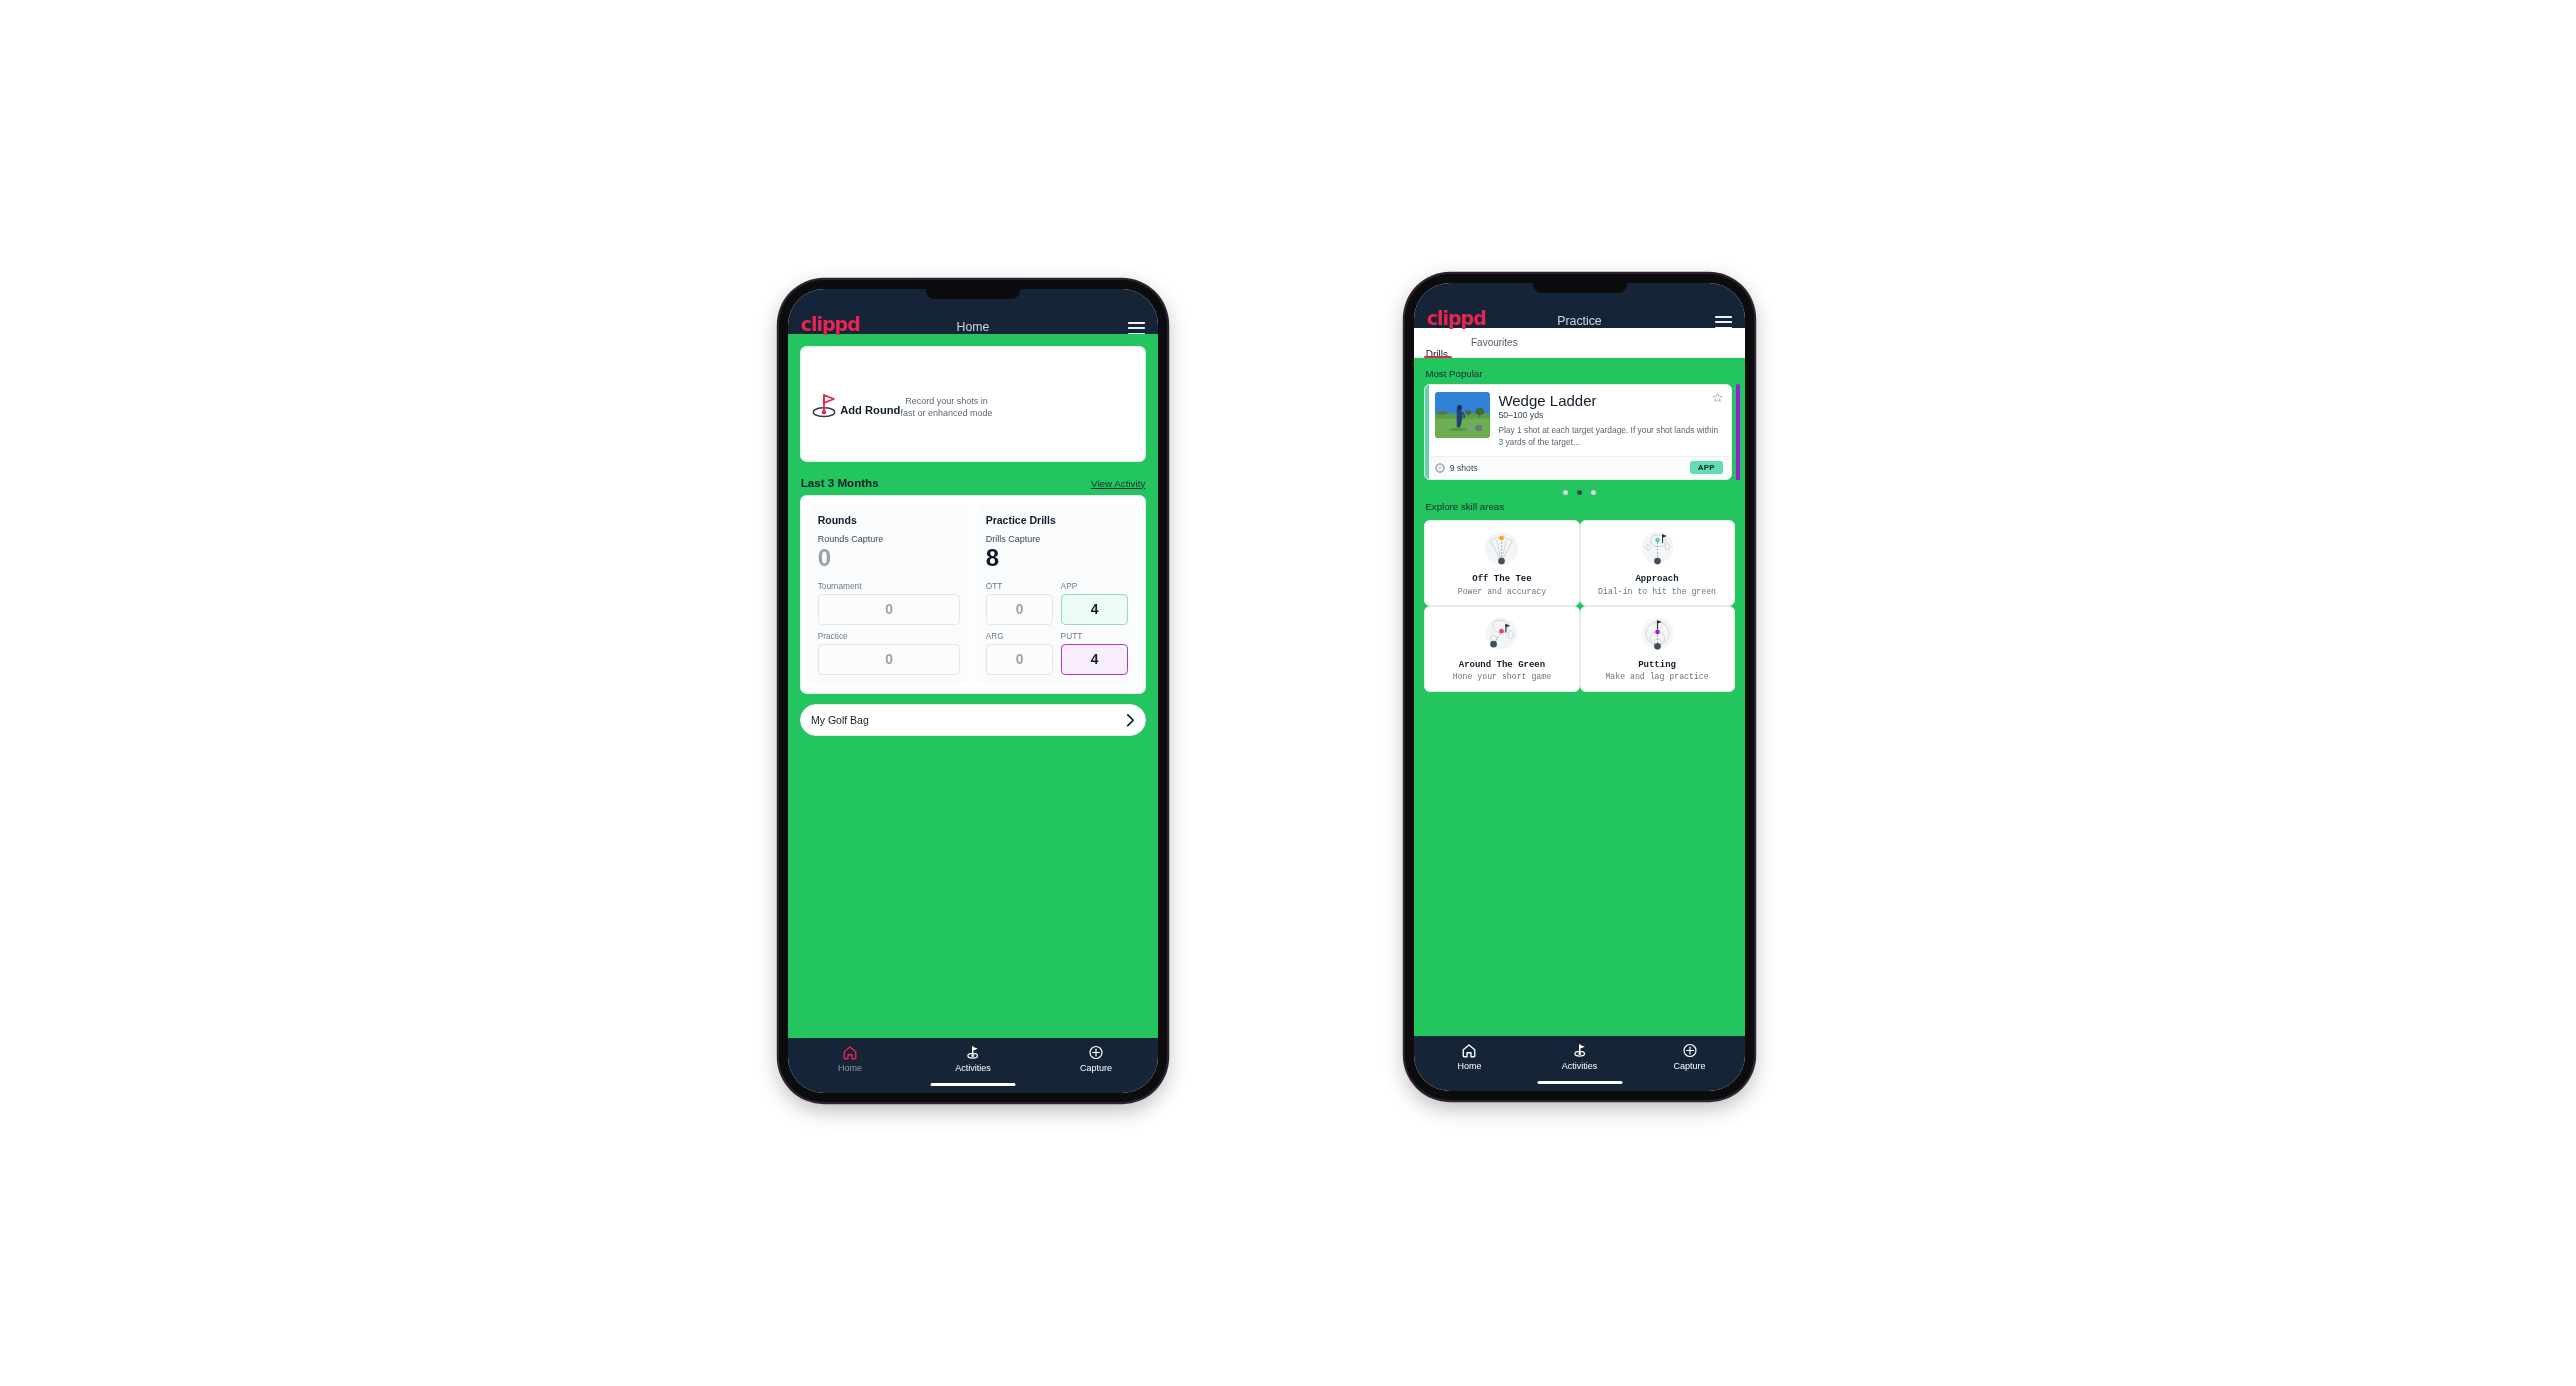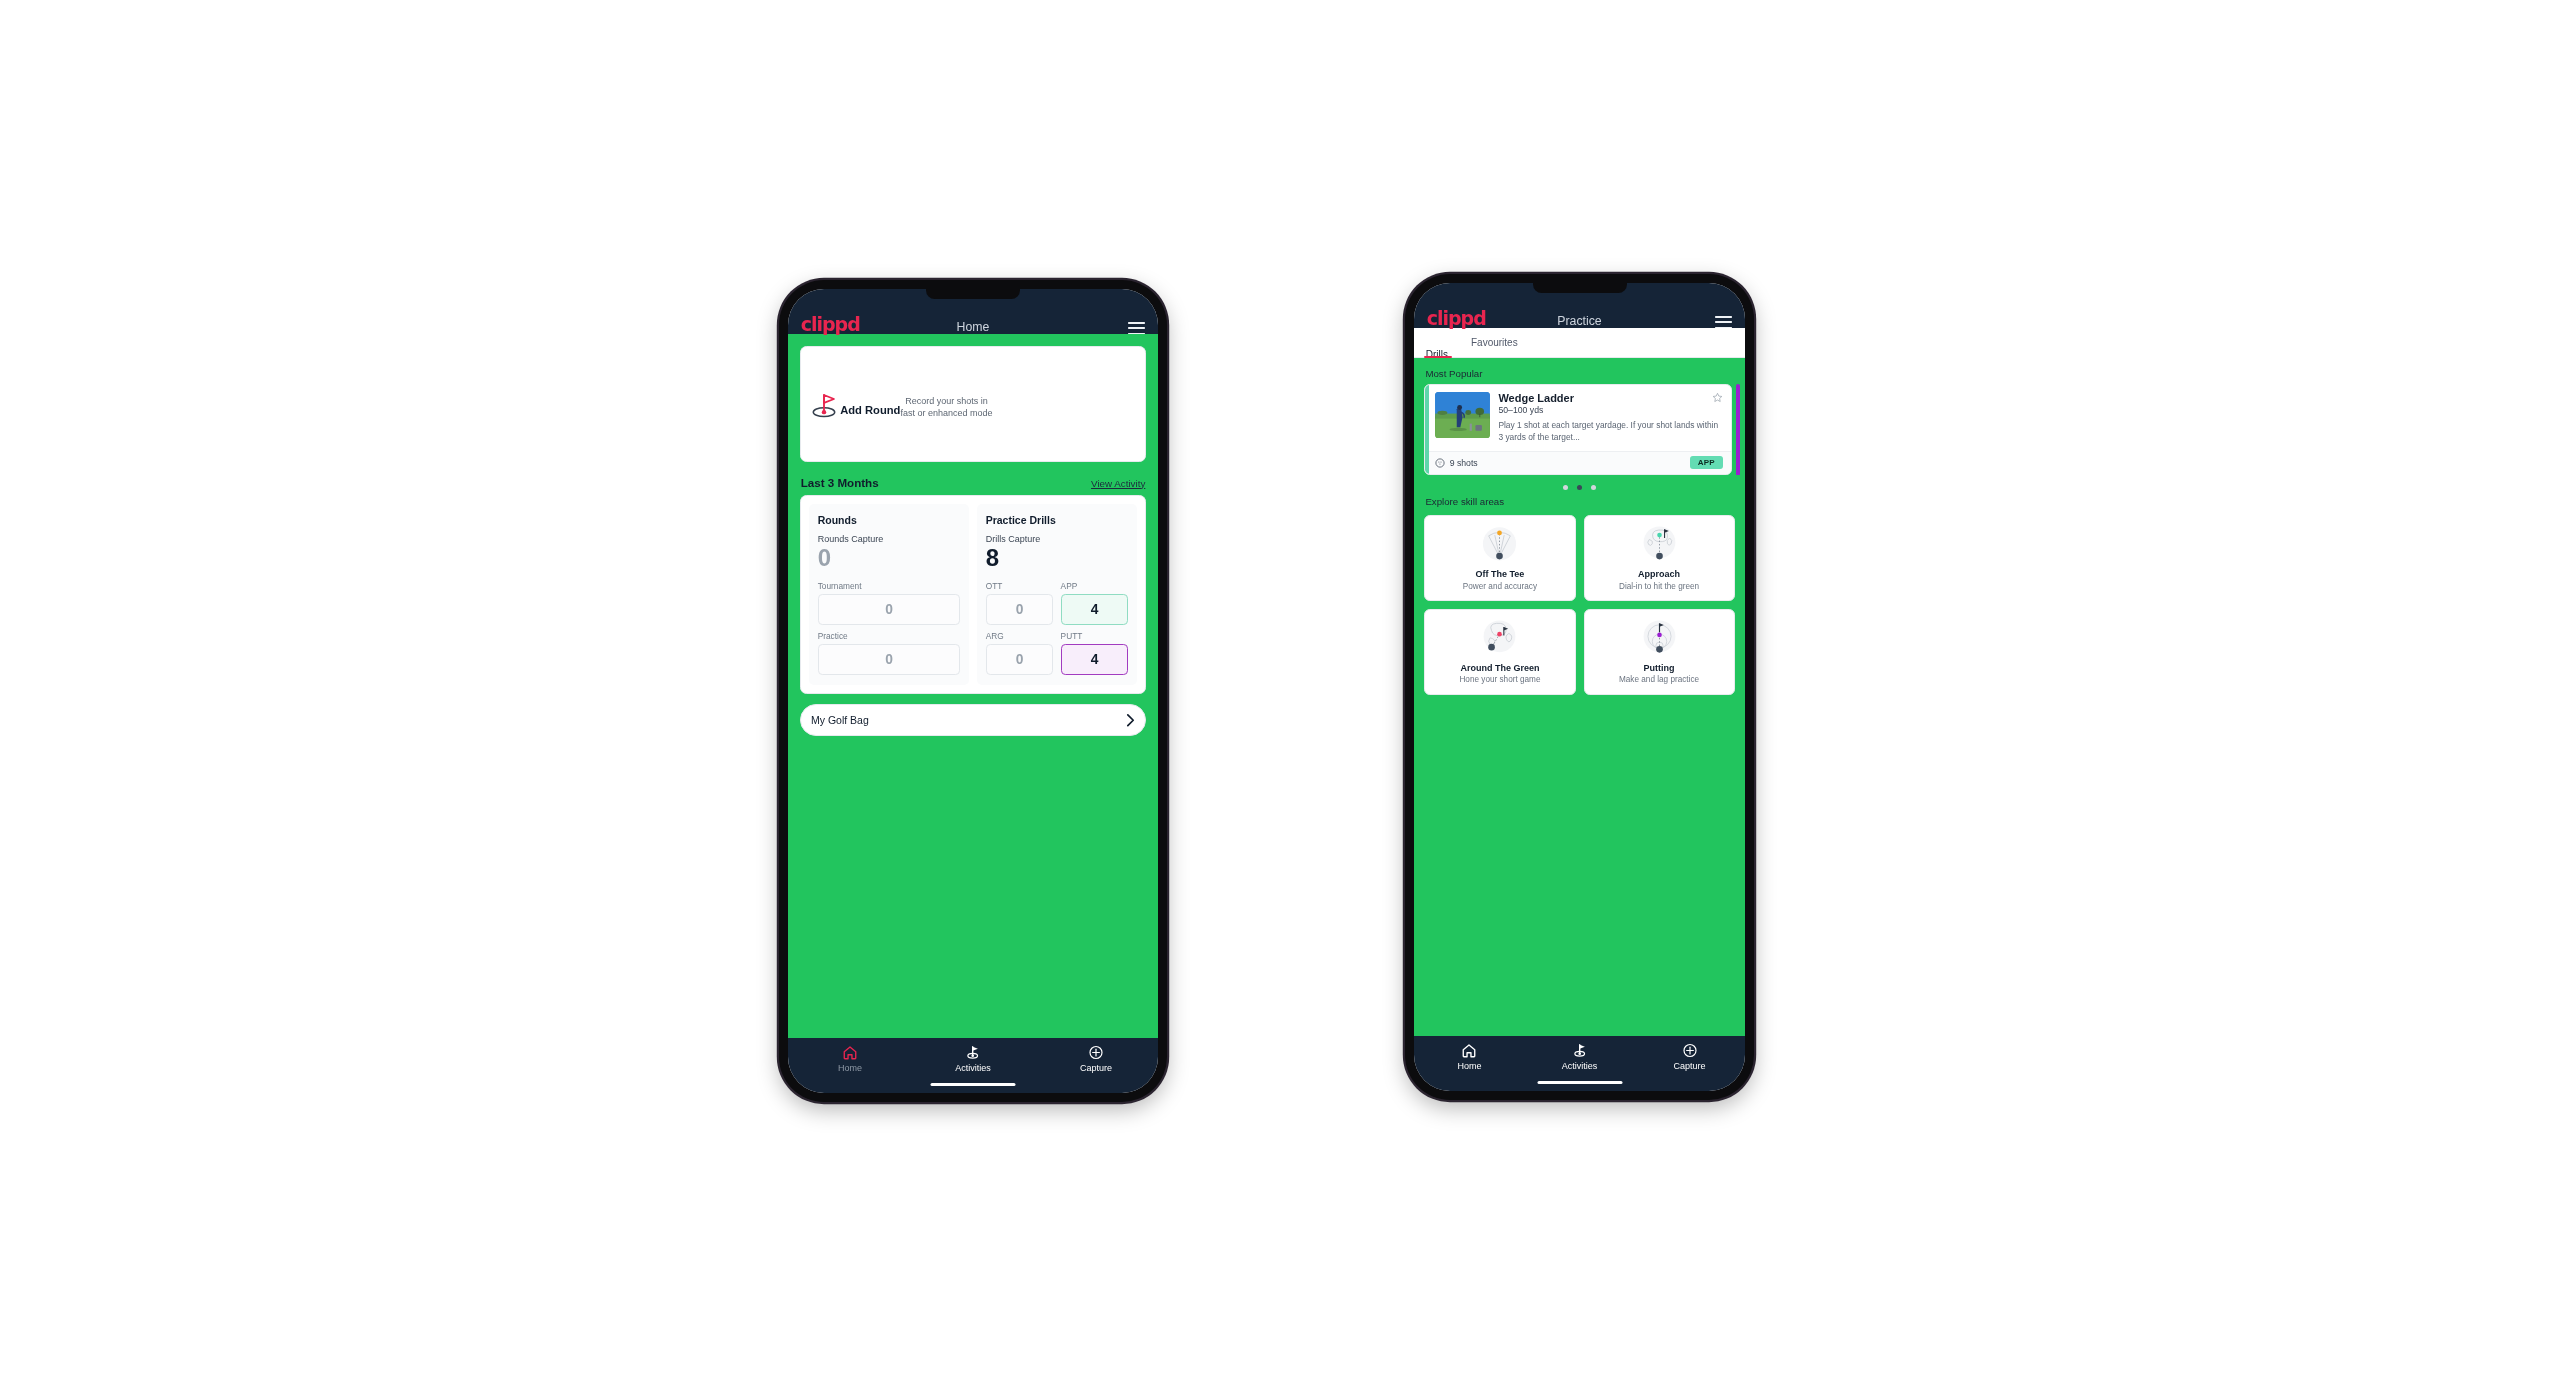--- a/index.html
+++ b/index.html
@@ -305,21 +305,21 @@
   .thumb {
     width: 55px; height: 46px;
     border-radius: 3.6px;
     flex: 0 0 55px;
     overflow: hidden;
     position: relative;
     background: linear-gradient(#2d7dd2 0%, #61a6e8 52%, #4f9d3a 52%, #63ae48 100%);
   }
   .drill-info { flex: 1; min-width: 0; }
   .drill-name-row { display: flex; align-items: flex-start; justify-content: space-between; gap: 4.3px; }
-  .drill-name { font-size: 11px; font-weight: 700; color: #141e2c; }
+  .drill-name { font-size: 15px; font-weight: 400; color: #141e2c; }
   .drill-yds { font-size: 8.7px; color: #3b4554; margin-top: 0.7px; }
   .drill-desc {
     margin-top: 5px;
     font-size: 8.4px;
     line-height: 1.42;
     color: #5a6472;
   }
   .drill-foot {
     border-top: 0.7px solid #edeff2;
     background: #fafbfc;
@@ -352,21 +352,21 @@
     gap: 9.4px;
     padding: 9.4px 0 4.3px;
   }
   .dot { width: 5px; height: 5px; border-radius: 50%; background: #d2d6dc; }
   .dot.active { background: #3a4758; }
 
   .skill-grid {
     padding: 2.9px 10px 0;
     display: grid;
     grid-template-columns: 1fr 1fr;
-    gap: 8px;
+    font-family: Liberation Mono, monospace;
   }
   .skill-card {
     background: #ffffff;
     border: 0.7px solid #e8ebee;
     border-radius: 5.8px;
     padding: 8px 5.8px 9.4px;
     display: flex;
     flex-direction: column;
     align-items: center;
     min-height: 76px;

